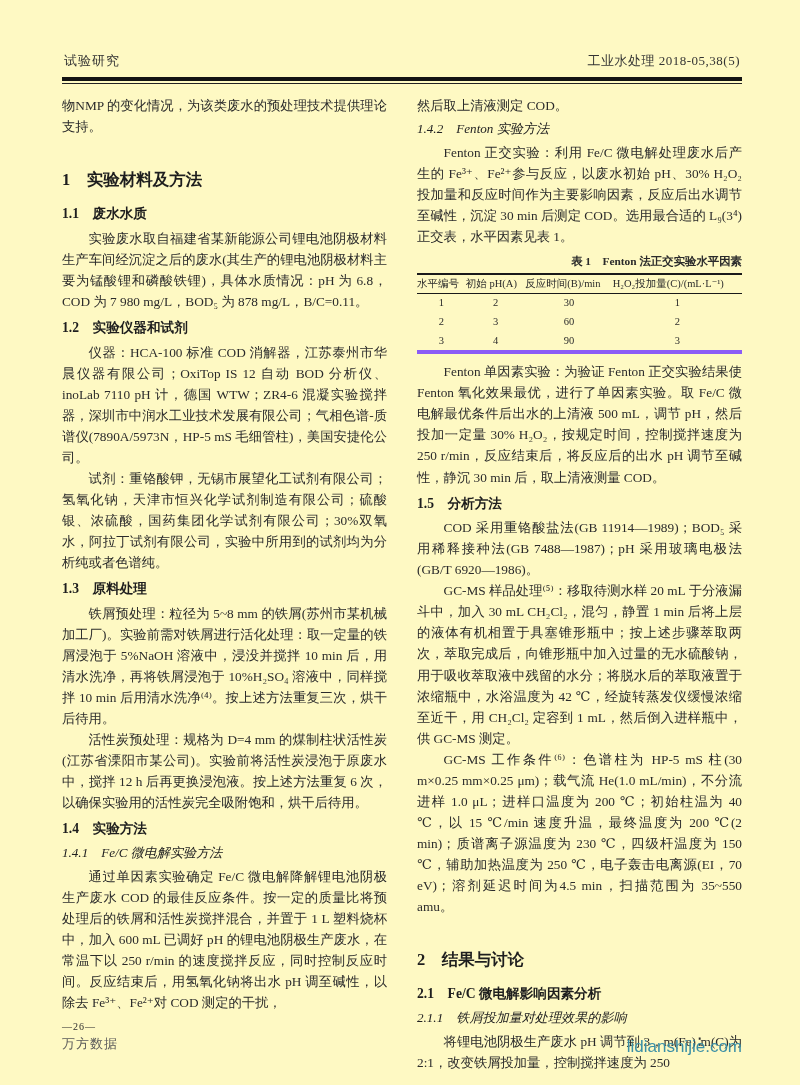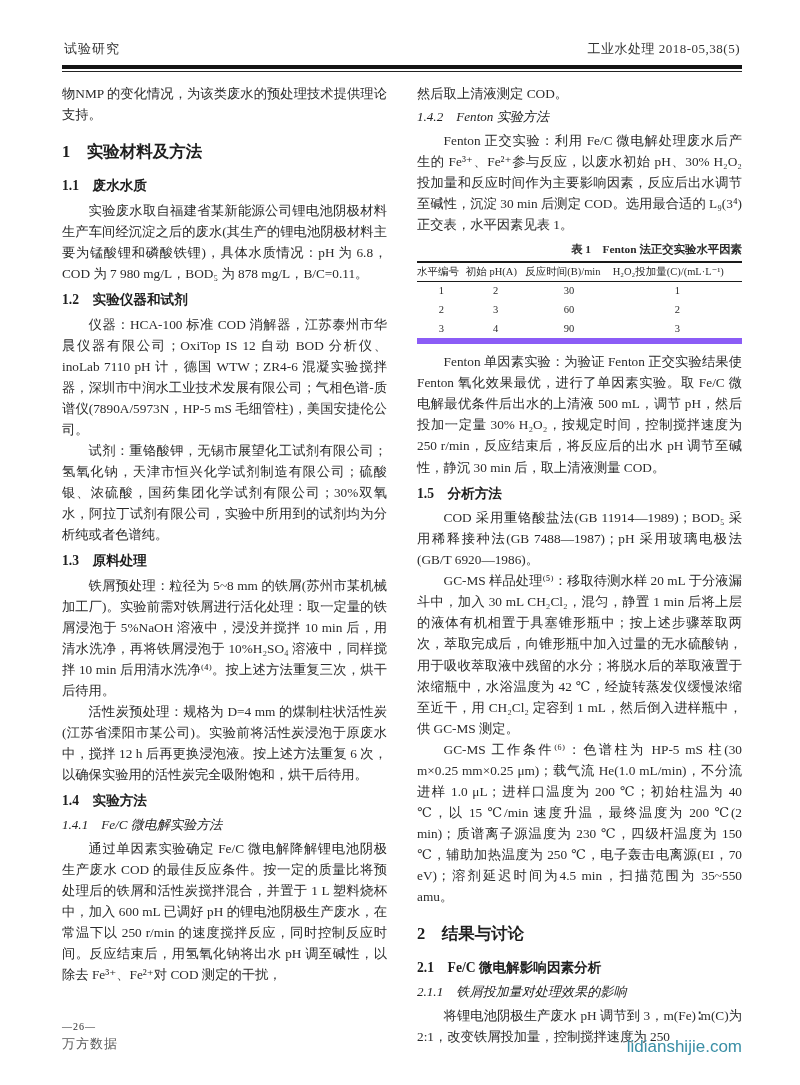--- a/index.html
+++ b/index.html
@@ -1,40 +1,40 @@
 <!DOCTYPE html>
 <html lang="zh"><head>
 <meta charset="utf-8">
 <style>
   html,body{margin:0;padding:0;background:#e8e8e6;}
   .page{
-    width:800px;height:1085px;background:#ffffff;position:relative;
-    box-sizing:border-box;padding:40px 58px 0 62px;overflow:hidden;
+    width:800px;height:1085px;background:#fef9c3;position:relative;
+    box-sizing:border-box;padding:52px 58px 0 62px;overflow:hidden;
     font-family:"Liberation Serif","DejaVu Serif",serif;color:#2b2b2b;
     margin:0 auto;
   }
   
   .page-header{display:flex;justify-content:space-between;align-items:flex-end;
     font-size:13px;letter-spacing:1px;padding:0 2px 7px 2px;color:#333;}
   .journal-ref{letter-spacing:.5px;}
   .header-rule{border-top:4px solid #141414;border-bottom:1px solid #222;height:2px;}
   
   .columns{display:flex;gap:30px;margin-top:11px;}
   .col{width:333px;font-size:13.3px;line-height:1.585;text-align:justify;
     text-justify:inter-ideograph;}
   .col p{margin:0;text-indent:2em;}
   .col p.cont{text-indent:0;}
-  .h-major{font-size:16.5px;font-weight:bold;margin:14px 0 10px;color:#1e1e1e;}
+  .h-major{font-size:16.5px;font-weight:bold;margin:30px 0 10px;color:#1e1e1e;}
   .h-sub{font-size:13.6px;font-weight:bold;margin:5px 0 3px;color:#1e1e1e;}
   .h-subsub{font-size:13.1px;font-style:italic;font-weight:normal;margin:3px 0 2px;color:#222;}
   
   .table-block{margin:5px 0 7px;}
   .table-title{text-align:right;font-weight:bold;font-size:11.4px;margin-bottom:3px;}
   table.lvl{width:100%;border-collapse:collapse;font-size:10.5px;line-height:1.5;
-    border-top:2px solid #1a1a1a;border-bottom:6px solid #8b5cf6;}
+    border-top:2px solid #1a1a1a;border-bottom:4px solid #8b5cf6;}
   table.lvl th{font-weight:normal;border-bottom:1px solid #1a1a1a;padding:1px 0;white-space:nowrap;}
   table.lvl td{text-align:center;padding:1.5px 0;}
   
   .footer{position:absolute;left:62px;right:58px;bottom:16px;height:48px;}
   .page-number{font-size:10px;letter-spacing:1px;}
   .watermark{font-size:13px;color:#5a5a5a;margin-top:3px;letter-spacing:1px;
     font-family:"Liberation Sans","DejaVu Sans",sans-serif;}
   .site-link{position:absolute;right:0;bottom:12px;color:#3a8fa6;font-size:17px;
     font-family:"Liberation Sans","DejaVu Sans",sans-serif;margin-left:28px;}
 </style>

